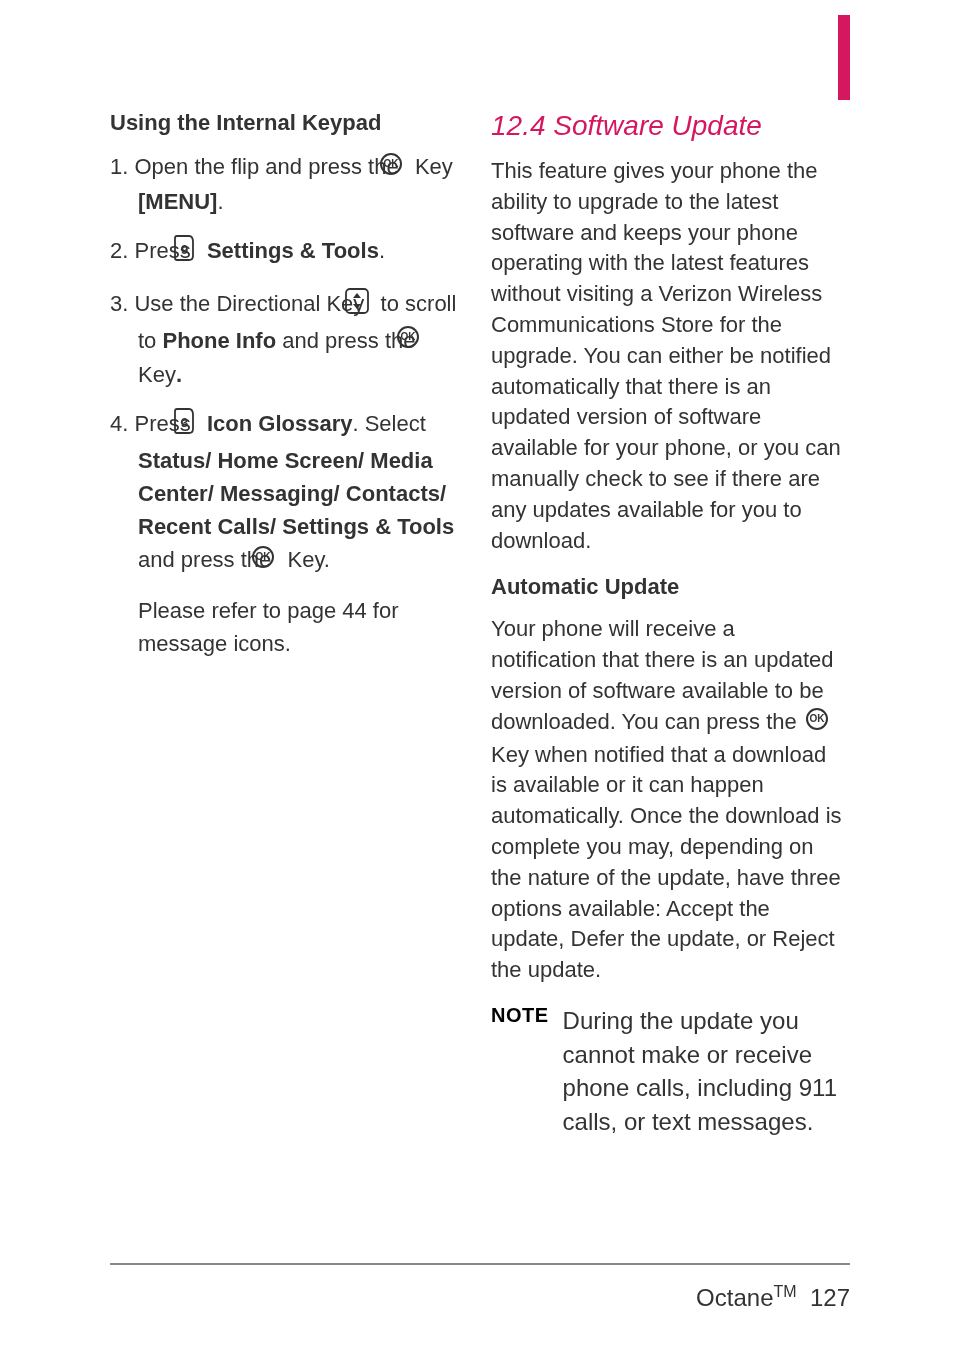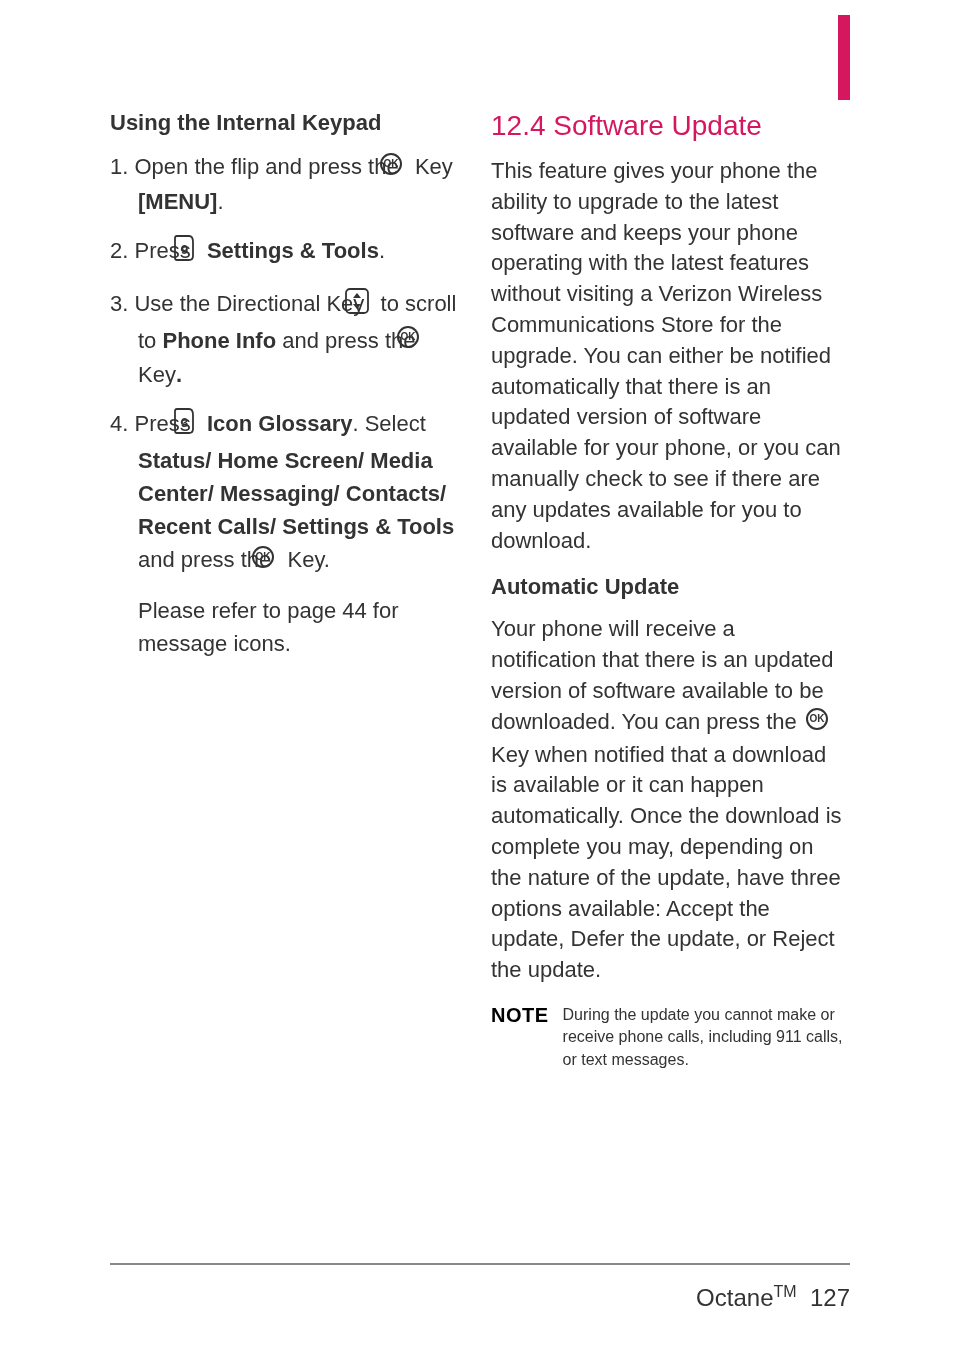--- a/index.html
+++ b/index.html
@@ -25,20 +25,21 @@
 }
 .col {
   flex: 1;
   min-width: 0;
 }
 .section-heading {
   color: #d5175f;
   font-size: 28px;
   font-weight: 400;
   margin-bottom: 14px;
+  font-style: italic;
 }
 .body-text {
   font-size: 22px;
   color: #333;
   line-height: 1.4;
   margin-bottom: 18px;
 }
 .bold-list {
   font-size: 22px;
   font-weight: 600;
@@ -66,21 +67,21 @@
   gap: 14px;
   margin-top: 10px;
 }
 .note-label {
   color: #000000;
   font-weight: 700;
   font-size: 20px;
   letter-spacing: 0.5px;
 }
 .note-text {
-  font-size: 16px;
+  font-size: 24px;
   color: #333;
   line-height: 1.4;
 }
 .icon {
   display: inline-block;
   vertical-align: middle;
   margin: 0 2px;
 }
 .ok-icon {
   width: 24px;

